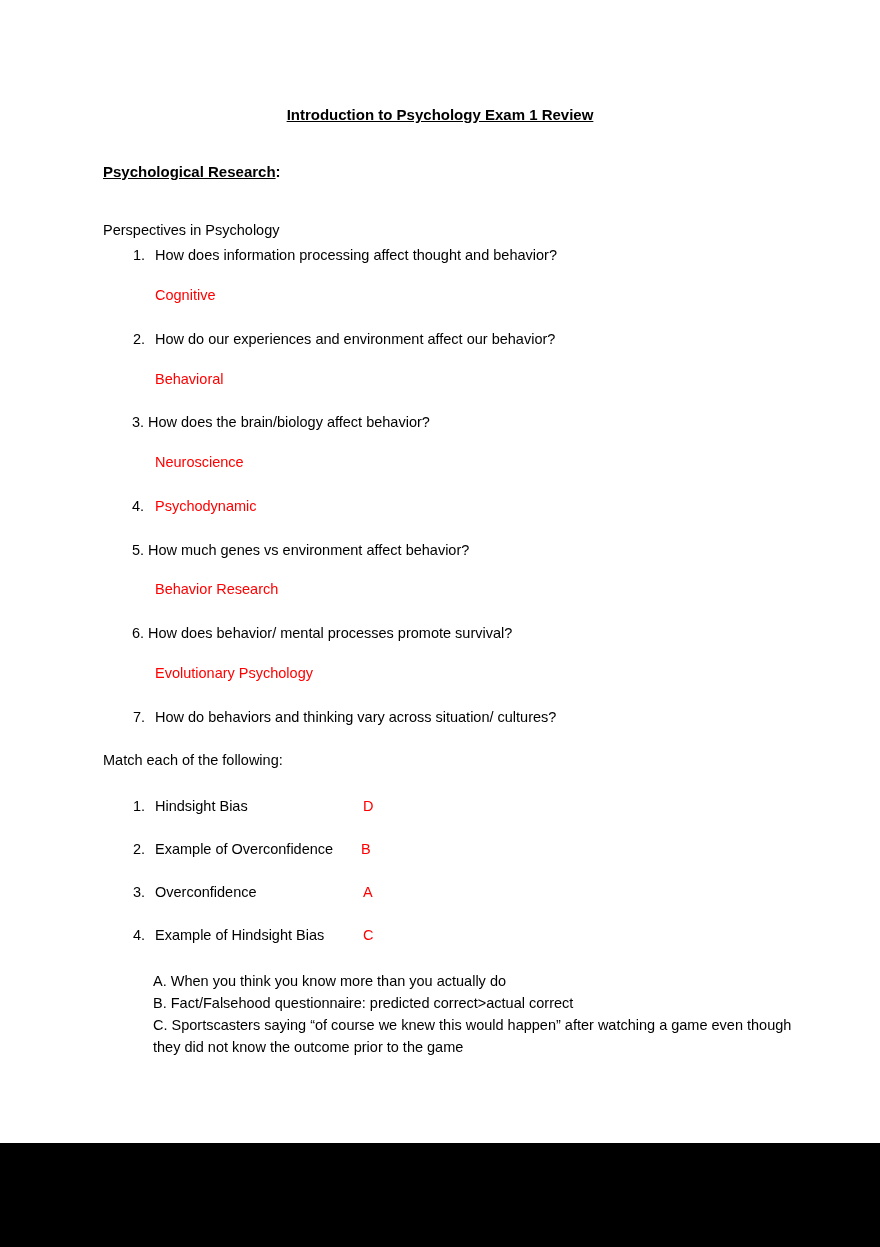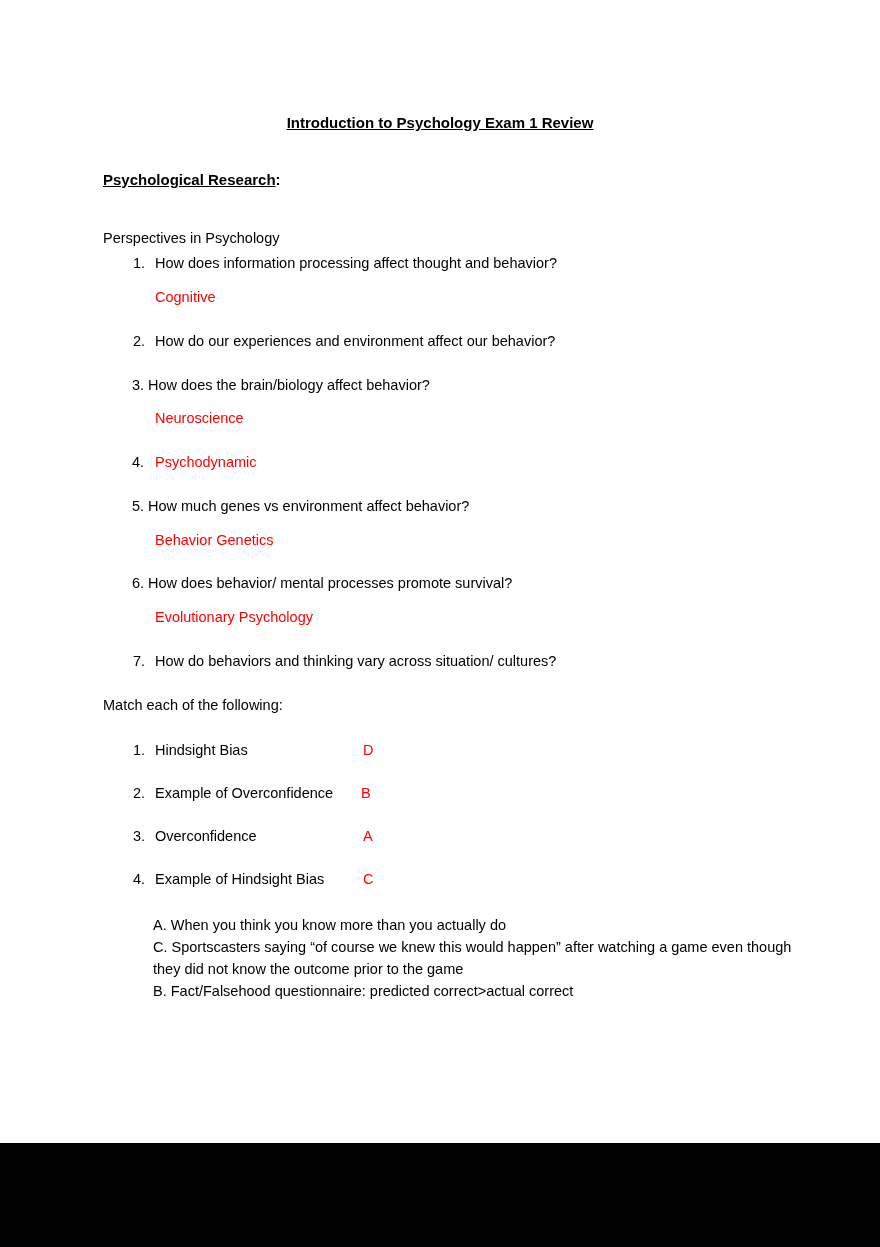--- a/index.html
+++ b/index.html
@@ -22,21 +22,21 @@
     top: 0;
     width: 880px;
     height: 1143px;
     background: #ffffff;
     box-sizing: border-box;
   }
 
   .content {
     position: absolute;
     left: 103px;
-    top: 114px;
+    top: 106px;
     width: 674px;
   }
 
   .doc-title {
     font-size: 15px;
     font-weight: bold;
     text-align: center;
     margin: 0 0 38px 0;
     line-height: 1.25;
   }
@@ -94,21 +94,21 @@
   }
   .qa-item.tight .num {
     left: 29px;
   }
   .qa-question {
     display: block;
   }
   .qa-answer {
     display: block;
     color: #ff0000;
-    margin-top: 12px;
+    margin-top: 18px;
   }
   .qa-item.tight .qa-answer {
     margin-left: 7px;
   }
 
   .match-intro {
     font-size: 14.5px;
     margin: 0 0 24px 0;
     line-height: 1.5;
   }
@@ -180,34 +180,35 @@
 
     <ol class="qa-list">
       <li class="qa-item">
         <span class="num">1.</span>
         <span class="qa-question">How does information processing affect thought and behavior?</span>
         <span class="qa-answer">Cognitive</span>
       </li>
       <li class="qa-item">
         <span class="num">2.</span>
         <span class="qa-question">How do our experiences and environment affect our behavior?</span>
+        <span class="qa-answer">Behavioral</span>
       </li>
       <li class="qa-item tight">
         <span class="num">3.</span>
         <span class="qa-question">How does the brain/biology affect behavior?</span>
         <span class="qa-answer">Neuroscience</span>
       </li>
       <li class="qa-item tight">
         <span class="num">4.</span>
         <span class="qa-answer">Psychodynamic</span>
       </li>
       <li class="qa-item tight">
         <span class="num">5.</span>
         <span class="qa-question">How much genes vs environment affect behavior?</span>
-        <span class="qa-answer">Behavior Genetics</span>
+        <span class="qa-answer">Behavior Research</span>
       </li>
       <li class="qa-item tight">
         <span class="num">6.</span>
         <span class="qa-question">How does behavior/ mental processes promote survival?</span>
         <span class="qa-answer">Evolutionary Psychology</span>
       </li>
       <li class="qa-item">
         <span class="num">7.</span>
         <span class="qa-question">How do behaviors and thinking vary across situation/ cultures?</span>
       </li>
@@ -233,20 +234,20 @@
       </li>
       <li class="match-item">
         <span class="num">4.</span>
         <span class="match-label">Example of Hindsight Bias</span>
         <span class="match-answer">C</span>
       </li>
     </ol>
 
     <ul class="definitions">
       <li>A.  When you think you know more than you actually do</li>
+      <li>B. Fact/Falsehood questionnaire: predicted correct&gt;actual correct</li>
       <li>C. Sportscasters saying “of course we knew this would happen” after watching a game even though they did not know the outcome prior to the game</li>
-      <li>B. Fact/Falsehood questionnaire: predicted correct&gt;actual correct</li>
     </ul>
 
   </div>
 </div>
 
 <div class="black-bar"></div>
 
 </body></html>

